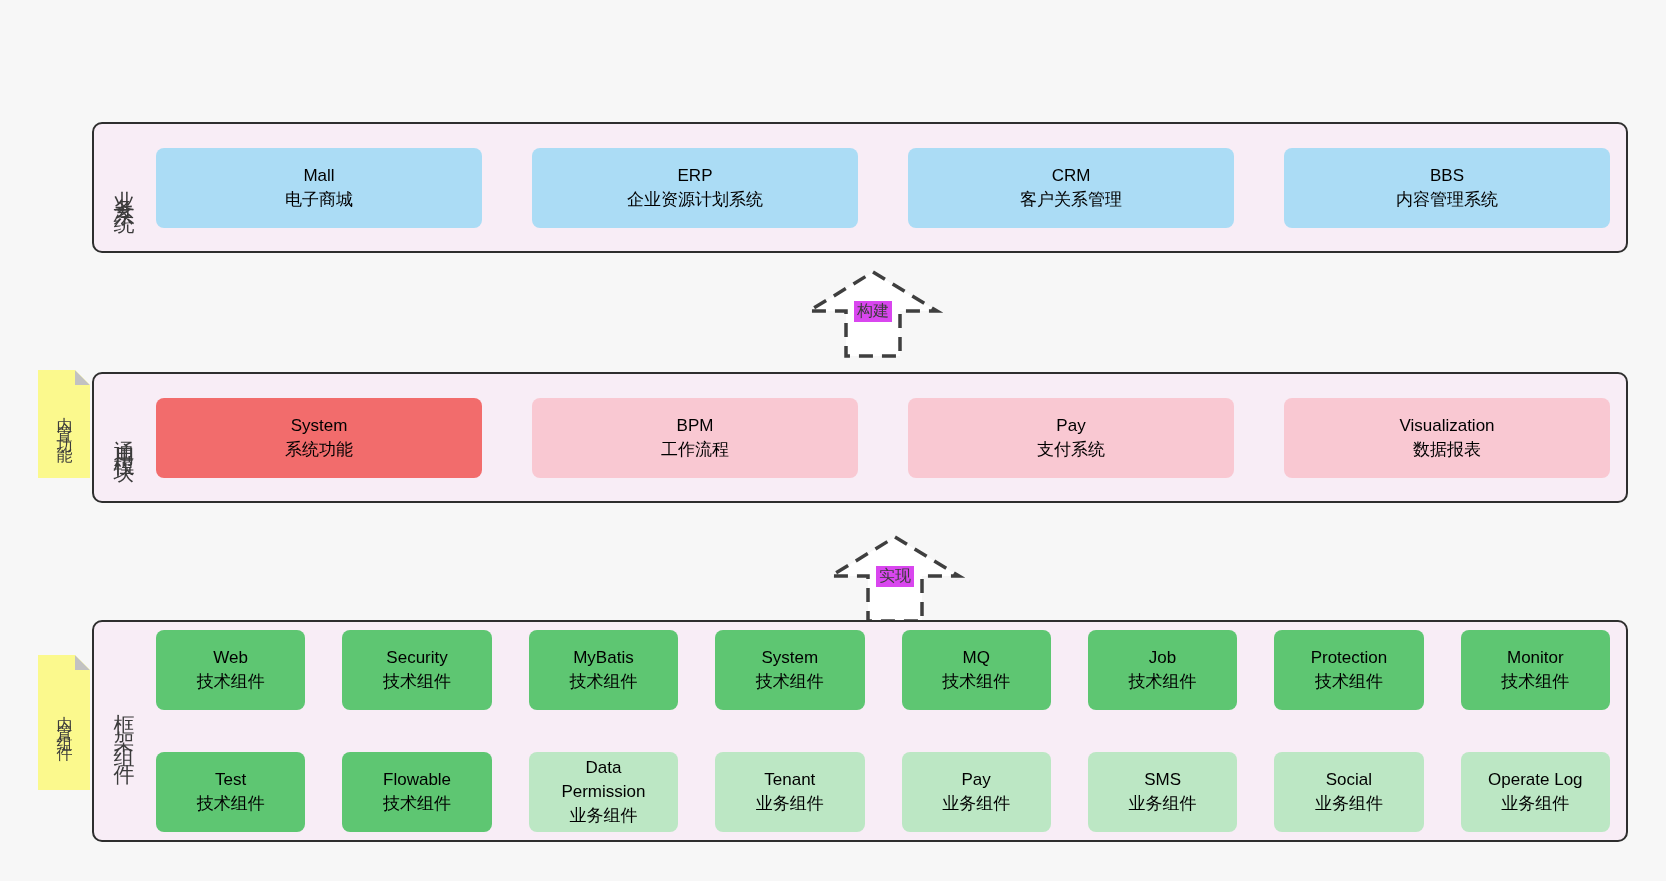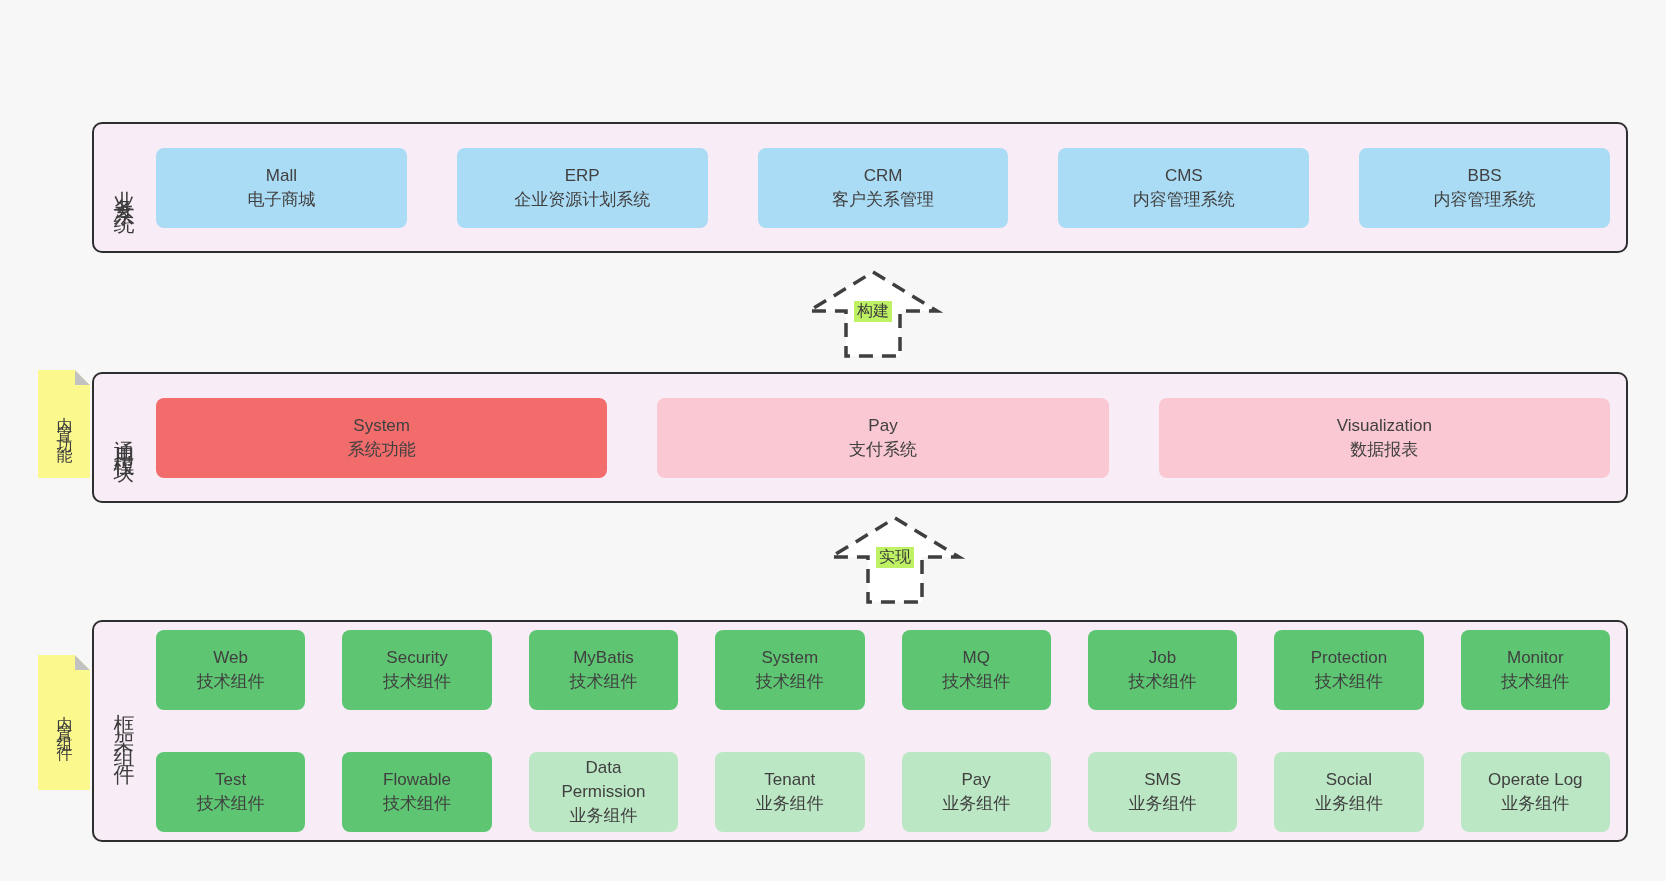--- a/index.html
+++ b/index.html
@@ -20,21 +20,21 @@
         font-size:21px;letter-spacing:7px;color:#3b3b3b;}
   .band-bot .band-label{letter-spacing:17px;}
 
   .boxes{flex:1;display:flex;gap:50px;padding:0 16px 0 10px;}
   .rows{flex:1;display:flex;flex-direction:column;justify-content:center;gap:42px;
         padding:0 16px 0 10px;}
   .row{display:flex;gap:37px;}
 
   .box{flex:1;height:80px;border-radius:8px;
        display:flex;flex-direction:column;align-items:center;justify-content:center;
-       font-size:17px;line-height:24px;text-align:center;color:#404040;}
+       font-size:17px;line-height:24px;text-align:center;color:#000000;}
   .box .box-name{max-width:118px;}
   .box.blue{background:#abdcf5;}
   .box.red{background:#f26c6c;}
   .box.pink{background:#f9c8d2;}
   .box.green{background:#5ec672;}
   .box.lightgreen{background:#bce7c4;}
 
   
   .side-tab{position:absolute;left:38px;width:52px;background:#fbf98d;
         display:flex;align-items:center;justify-content:center;
@@ -42,48 +42,44 @@
         font-size:16px;letter-spacing:10px;color:#3b3b3b;
         clip-path:polygon(0 0,calc(100% - 15px) 0,100% 15px,100% 100%,0 100%);}
   .side-tab .fold{position:absolute;top:0;right:0;width:15px;height:15px;
         background:#c2c2c2;clip-path:polygon(0 0,100% 100%,0 100%);}
   .tab-1{top:370px;height:108px;}
   .tab-2{top:655px;height:135px;}
 
   
   .arrow{position:absolute;width:140px;height:92px;}
   .arrow-1{left:803px;top:268px;}
-  .arrow-2{left:825px;top:514px;}
+  .arrow-2{left:825px;top:533px;}
   .arrow svg{display:block;width:140px;height:92px;}
   .arrow-label{position:absolute;left:50%;top:33px;transform:translateX(-50%);
-        background:#bef264;padding:0 3px;font-size:16px;color:#3b3b3b;white-space:nowrap;}
+        background:#d946ef;padding:0 3px;font-size:16px;color:#3b3b3b;white-space:nowrap;}
 </style>
 </head>
 <body>
 
 <div class="page">
 
   <div class="band band-top">
     <div class="band-label">业务系统</div>
     <div class="boxes">
       <div class="box blue">
         <span class="box-name">Mall</span>
         <span class="box-desc">电子商城</span>
       </div>
       <div class="box blue">
         <span class="box-name">ERP</span>
         <span class="box-desc">企业资源计划系统</span>
       </div>
       <div class="box blue">
         <span class="box-name">CRM</span>
         <span class="box-desc">客户关系管理</span>
-      </div>
-      <div class="box blue">
-        <span class="box-name">CMS</span>
-        <span class="box-desc">内容管理系统</span>
       </div>
       <div class="box blue">
         <span class="box-name">BBS</span>
         <span class="box-desc">内容管理系统</span>
       </div>
     </div>
   </div>
 
   <div class="arrow arrow-1">
     <svg viewBox="0 0 140 92">
@@ -98,20 +94,24 @@
   </div>
 
   <div class="band band-mid">
     <div class="band-label">通用模块</div>
     <div class="boxes">
       <div class="box red">
         <span class="box-name">System</span>
         <span class="box-desc">系统功能</span>
       </div>
       <div class="box pink">
+        <span class="box-name">BPM</span>
+        <span class="box-desc">工作流程</span>
+      </div>
+      <div class="box pink">
         <span class="box-name">Pay</span>
         <span class="box-desc">支付系统</span>
       </div>
       <div class="box pink">
         <span class="box-name">Visualization</span>
         <span class="box-desc">数据报表</span>
       </div>
     </div>
   </div>
 

